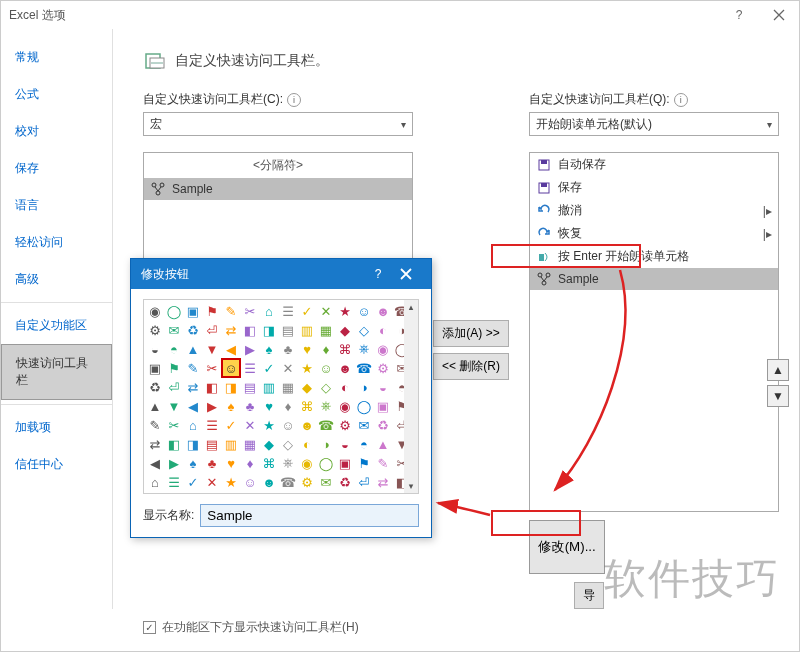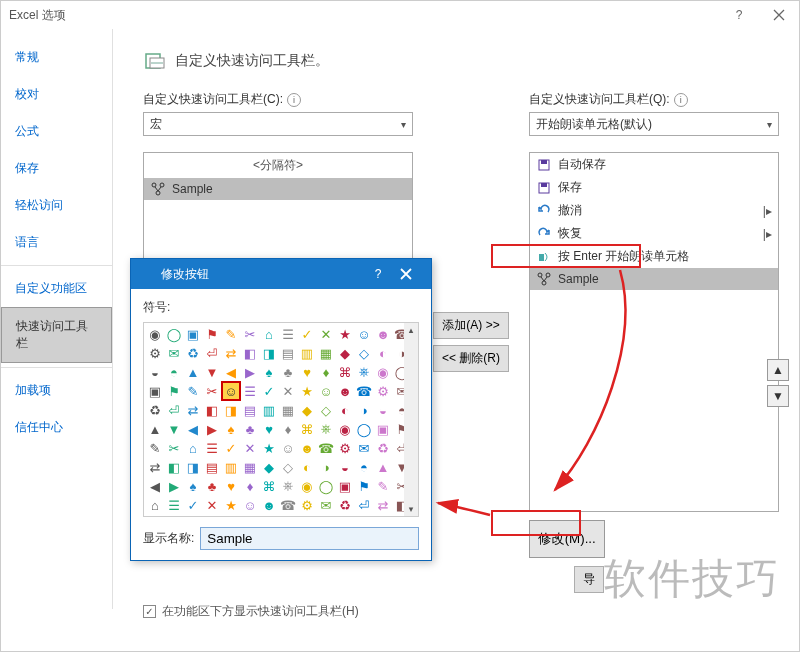--- a/index.html
+++ b/index.html
@@ -39,30 +39,30 @@
 .list-item.selected { background: #bdbdbd; }
 .item-icon { width: 16px; height: 16px; display: flex; align-items: center; justify-content: center; }
 
 .middle-btns { display: flex; flex-direction: column; gap: 6px; align-self: center; }
 .btn { border: 1px solid #adadad; background: #e1e1e1; padding: 4px 8px; font-size: 12px; white-space: nowrap; }
 
 .right-controls { position: absolute; right: 10px; top: 330px; display: flex; flex-direction: column; gap: 4px; }
 .arrow-btn { width: 22px; height: 22px; border: 1px solid #999; background: #f0f0f0; display: flex; align-items: center; justify-content: center; }
 
 .modify-row { margin-top: 8px; }
-.modify-btn { border: 1px solid #999; background: #e5e5e5; padding: 9px 8px; }
+.modify-btn { border: 1px solid #999; background: #e5e5e5; padding: 17px 8px; }
 .custom-row { margin-top: 8px; display: flex; align-items: center; gap: 6px; }
 
 .checkbox-row { display: flex; align-items: center; gap: 6px; margin-top: 10px; color: #555; }
 .checkbox { width: 13px; height: 13px; border: 1px solid #888; display: inline-flex; align-items: center; justify-content: center; font-size: 10px; color: #555; }
 
 
 .modal { position: absolute; left: 130px; top: 258px; width: 302px; background: #fff; border: 1px solid #0a64b5; box-shadow: 2px 2px 8px rgba(0,0,0,0.25); z-index: 10; }
 .modal-titlebar { height: 30px; background: #1979ca; color: #fff; display: flex; align-items: center; padding: 0 10px; }
-.modal-title { flex: 1; margin-left: 20px; }
+.modal-title { flex: 1; }
 .modal-help { width: 26px; text-align: center; }
 .modal-close { width: 30px; height: 30px; display: flex; align-items: center; justify-content: center; background: #1979ca; }
 .modal-close svg { width: 12px; height: 12px; }
 .modal-body { padding: 10px 12px; }
 .symbol-label { margin-bottom: 6px; }
 .icon-grid-wrap { border: 1px solid #ccc; position: relative; }
 .icon-grid { display: grid; grid-template-columns: repeat(14, 18px); gap: 1px; padding: 2px; background: #fff; max-height: 200px; overflow: hidden; }
 .icon-cell { width: 18px; height: 18px; display: flex; align-items: center; justify-content: center; font-size: 13px; }
 .icon-cell.selected { outline: 2px solid #c00; outline-offset: -1px; z-index: 2; }
 .icon-scroll { position: absolute; right: 0; top: 0; bottom: 0; width: 14px; background: #f0f0f0; display: flex; flex-direction: column; justify-content: space-between; }
@@ -95,25 +95,26 @@
         <svg width="12" height="12">
             <path d="M1 1 L11 11 M11 1 L1 11" stroke="#666" stroke-width="1.3"></path>
           </svg>
       </div>
     </div>
   </div>
 
   <div class="win-body">
     <div class="nav">
       <div class="nav-item">常规</div>
+      <div class="nav-item">公式</div>
       <div class="nav-item">校对</div>
-      <div class="nav-item">公式</div>
       <div class="nav-item">保存</div>
+      <div class="nav-item">语言</div>
       <div class="nav-item">轻松访问</div>
-      <div class="nav-item">语言</div>
+      <div class="nav-item">高级</div>
       <div class="nav-sep"></div>
       <div class="nav-item">自定义功能区</div>
       <div class="nav-item active">快速访问工具栏</div>
       <div class="nav-sep"></div>
       <div class="nav-item">加载项</div>
       <div class="nav-item">信任中心</div>
     </div>
 
     <div class="main">
       <div class="heading">
@@ -250,21 +251,20 @@
   <div class="modal-titlebar">
     <span class="modal-title">修改按钮</span>
     <span class="modal-help">?</span>
     <span class="modal-close">
       <svg>
           <path d="M1 1 L11 11 M11 1 L1 11" stroke="#fff" stroke-width="1.8"></path>
         </svg>
     </span>
   </div>
   <div class="modal-body">
-    <div class="symbol-label">符号:</div>
     <div class="icon-grid-wrap">
       <div class="icon-grid" id="icon-grid">
           <div class="icon-cell" style="color: rgb(85, 85, 85);">◉</div>
           <div class="icon-cell" style="color: rgb(34, 170, 119);">◯</div>
           <div class="icon-cell" style="color: rgb(34, 136, 204);">▣</div>
           <div class="icon-cell" style="color: rgb(204, 51, 51);">⚑</div>
           <div class="icon-cell" style="color: rgb(255, 153, 0);">✎</div>
           <div class="icon-cell" style="color: rgb(153, 102, 204);">✂</div>
           <div class="icon-cell" style="color: rgb(0, 170, 170);">⌂</div>
           <div class="icon-cell" style="color: rgb(136, 136, 136);">☰</div>

